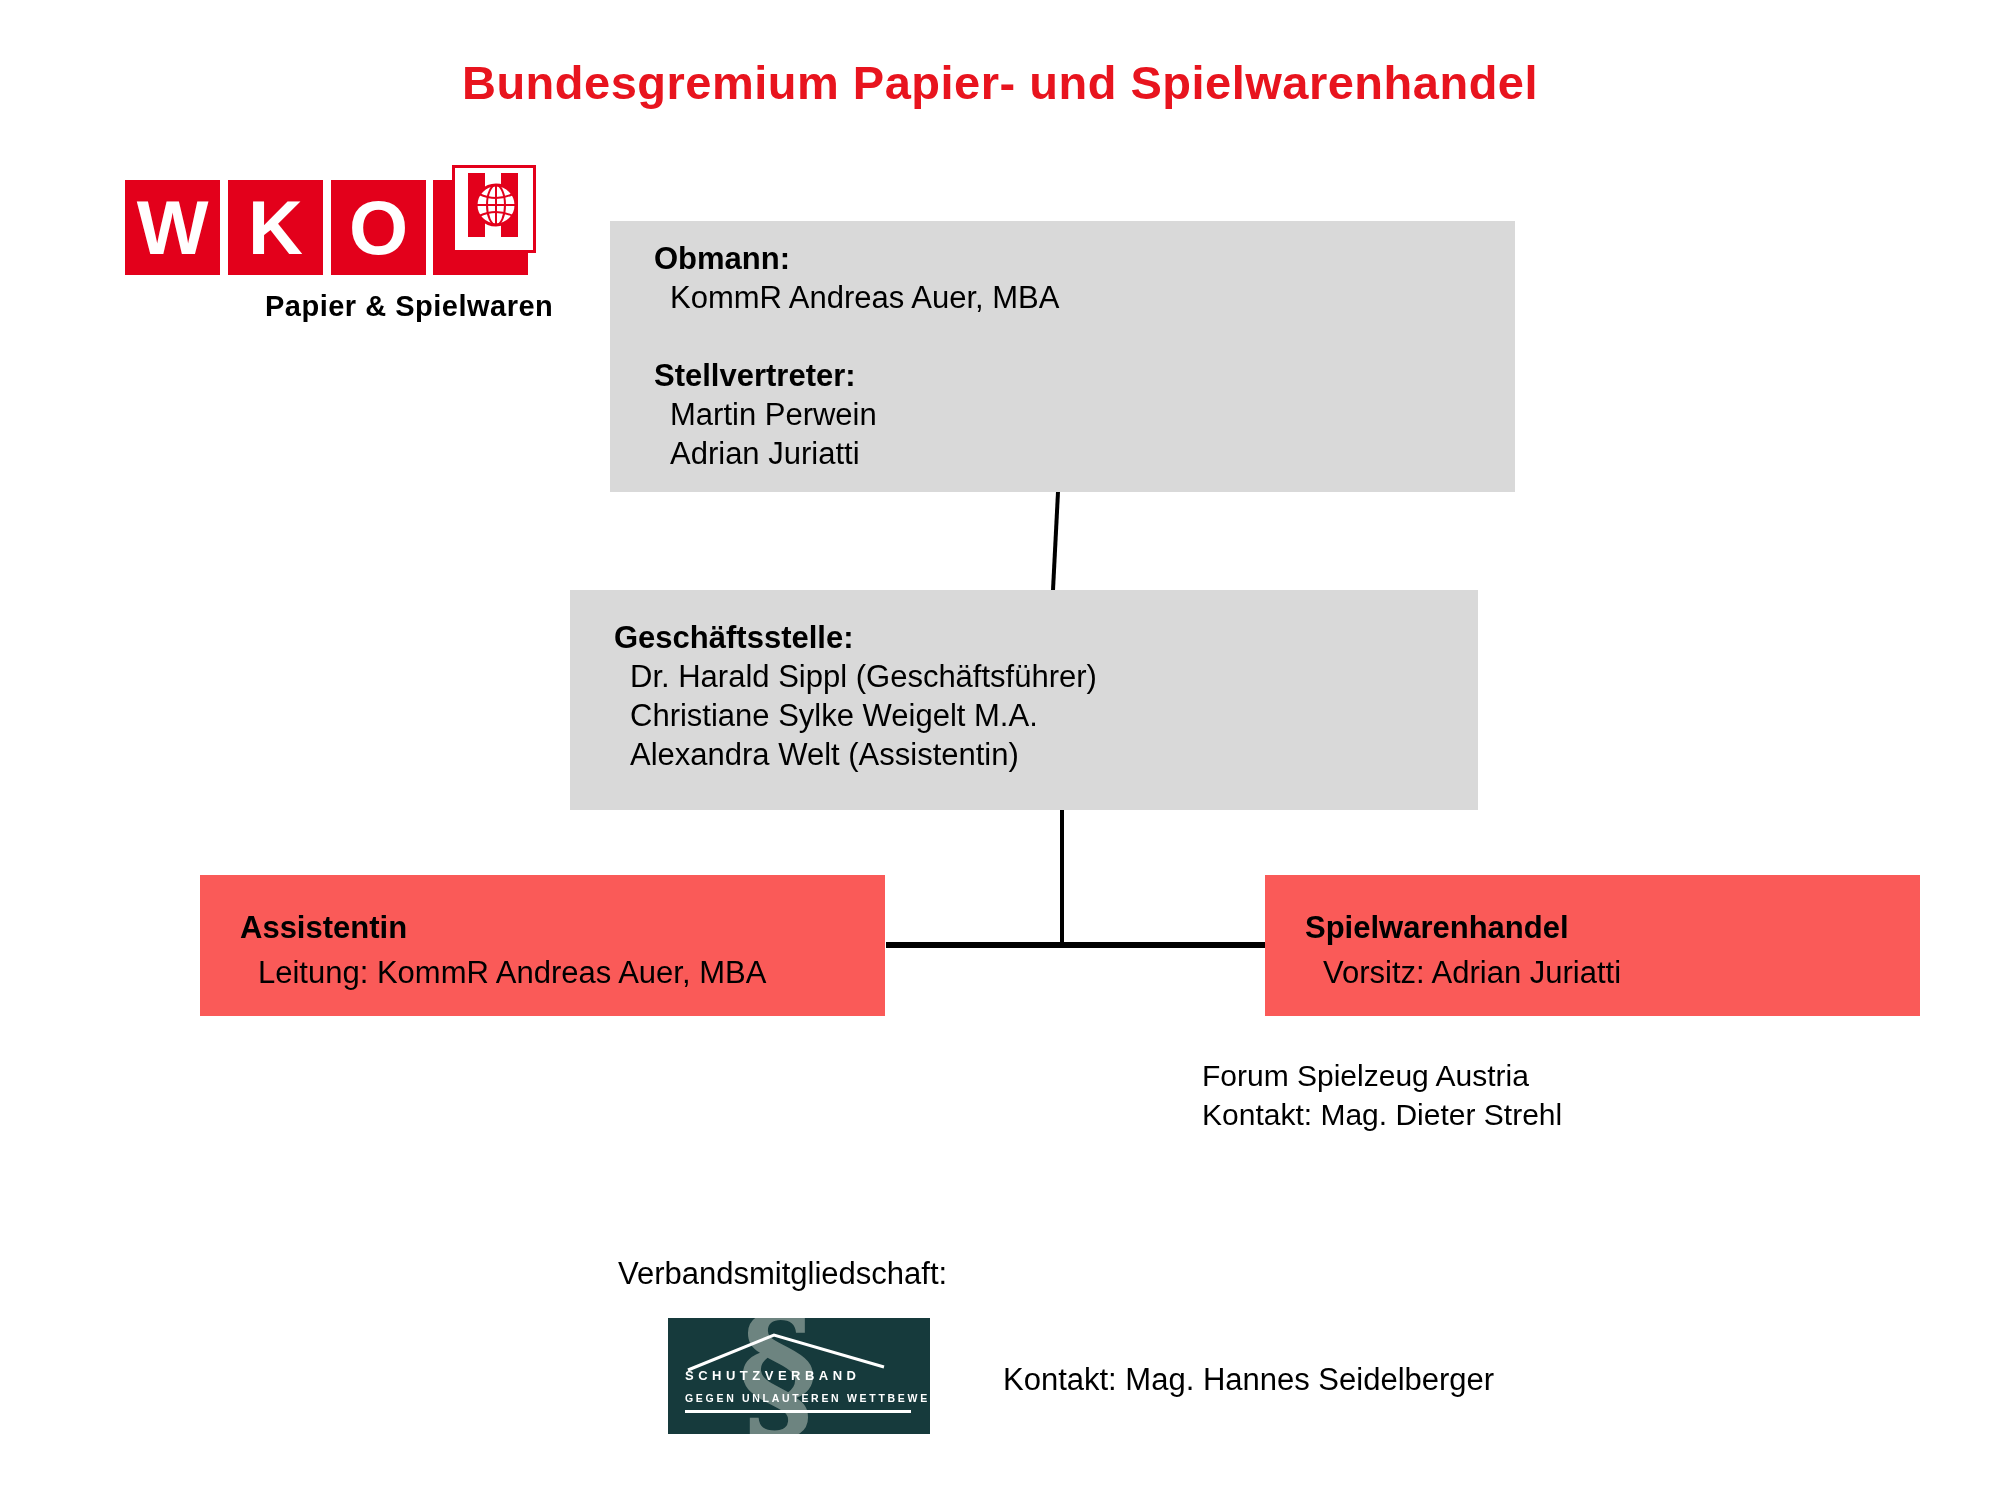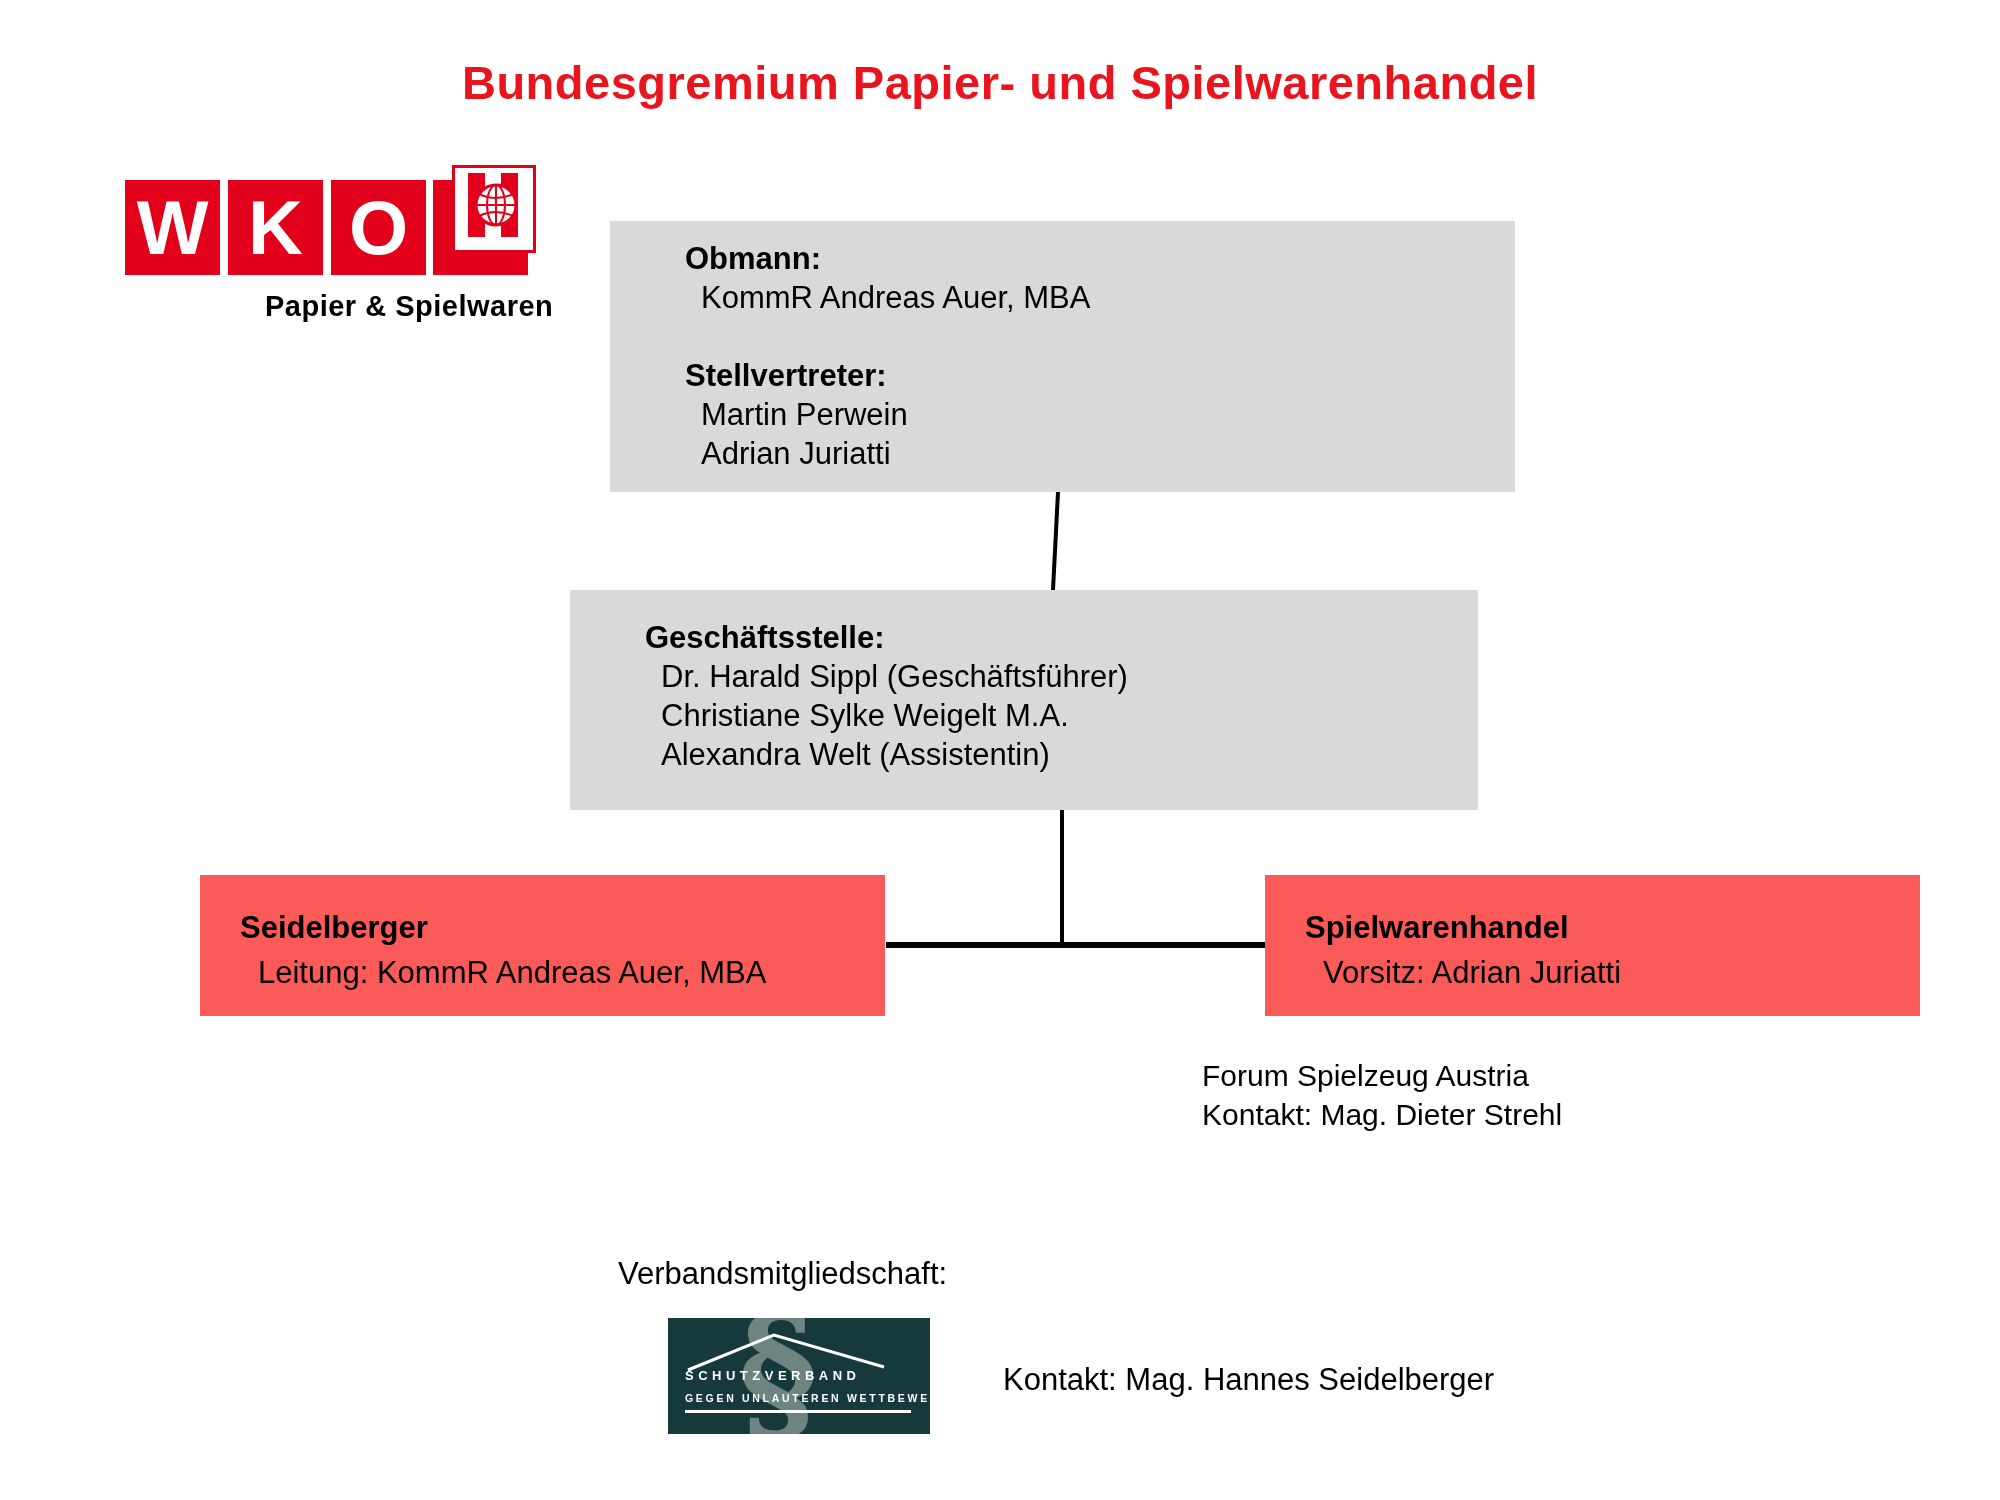--- a/index.html
+++ b/index.html
@@ -30,21 +30,21 @@
   .wko-emblem .bar { position:absolute; top:5px; width:17px; height:64px; background:#e3001b; }
   .wko-emblem .bar.b1 { left:13px; }
   .wko-emblem .bar.b2 { left:46px; }
   .wko-globe { position:absolute; left:40px; top:17px; width:46px; height:46px; }
   .wko-subtitle {
     position:absolute; left:140px; top:125px; width:300px;
     font-size:29px; font-weight:bold; color:#000000; letter-spacing:0.5px; white-space:nowrap;
   }
   
   .org-box { position:absolute; background:#d9d9d9; font-size:31px; box-sizing:border-box; }
-  .org-box .line { line-height:39px; white-space:nowrap;margin-left:31px; }
+  .org-box .line { line-height:39px; white-space:nowrap; }
   .org-box .bold { font-weight:bold; }
   .org-box .indent { padding-left:16px; }
   .org-box .spacer { height:39px; }
   .box-board  { left:610px; top:221px; width:905px; height:271px; padding:18px 0 0 44px; }
   .box-office { left:570px; top:590px; width:908px; height:220px; padding:28px 0 0 44px; }
   .dept-box { position:absolute; background:#fa5a58; font-size:31px; box-sizing:border-box; }
   .dept-box .line { line-height:45px; white-space:nowrap; }
   .dept-box .bold { font-weight:bold; }
   .dept-box .indent { padding-left:18px; }
   .box-paper { left:200px;  top:875px; width:685px; height:141px; padding:30px 0 0 40px; }
@@ -122,21 +122,21 @@
   </div>
 
   <div class="org-box box-office">
     <div class="line bold">Geschäftsstelle:</div>
     <div class="line indent">Dr. Harald Sippl (Geschäftsführer)</div>
     <div class="line indent">Christiane Sylke Weigelt M.A.</div>
     <div class="line indent">Alexandra Welt (Assistentin)</div>
   </div>
 
   <div class="dept-box box-paper">
-    <div class="line bold">Seidelberger</div>
+    <div class="line bold">Assistentin</div>
     <div class="line indent">Leitung: KommR Andreas Auer, MBA</div>
   </div>
 
   <div class="dept-box box-toys">
     <div class="line bold">Spielwarenhandel</div>
     <div class="line indent">Vorsitz: Adrian Juriatti</div>
   </div>
 
   <div class="note forum-note">
     <div>Forum Spielzeug Austria</div>

